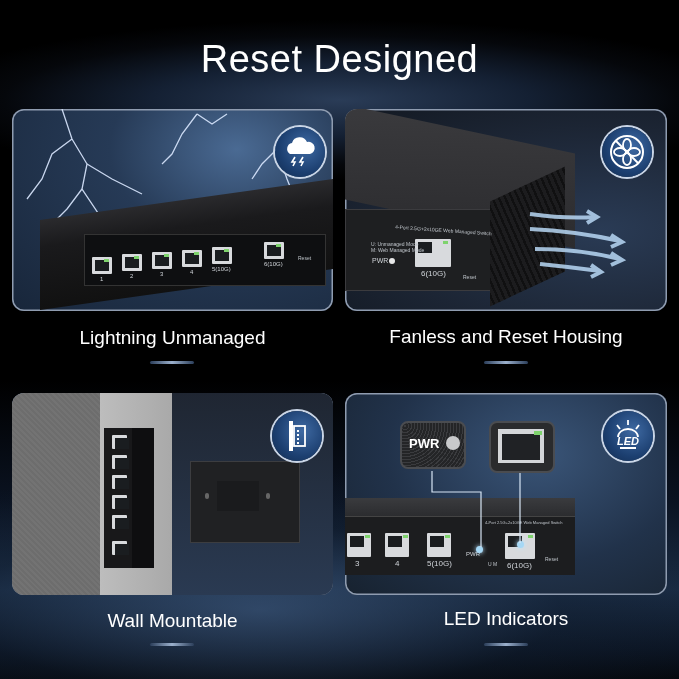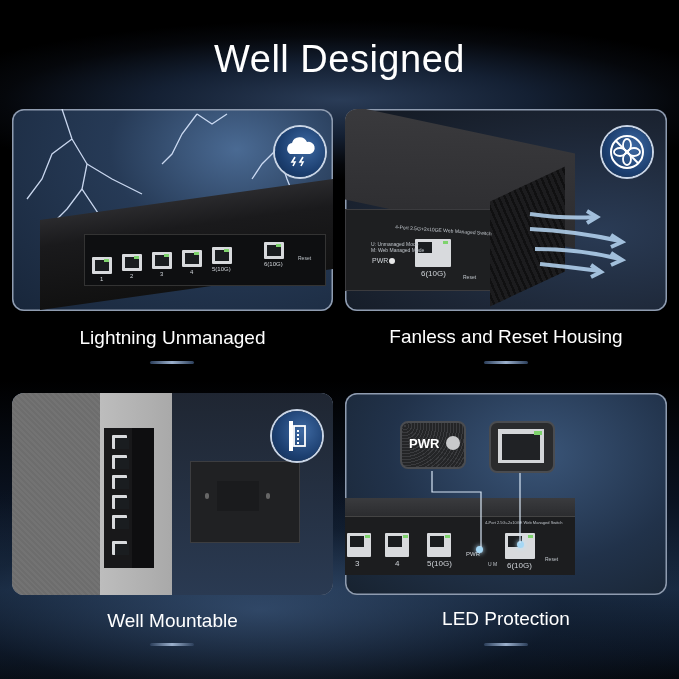--- a/index.html
+++ b/index.html
@@ -31,21 +31,21 @@
   .wallgray{position:absolute;left:0;top:0;width:88px;height:202px;background:repeating-linear-gradient(45deg,#6d6d6d 0 2px,#737373 2px 4px);}
   .wallpost{position:absolute;left:88px;top:0;width:72px;height:202px;background:linear-gradient(90deg,#bdbdbd,#a9a9a9);}
   .callout{position:absolute;background:#2a2b2d;border:2px solid #4a4c50;border-radius:8px;}
 </style>
 </head>
 <body>
 
 <div class="bg-top"></div>
 <div class="bg-bottom"></div>
 
-<div class="title">Well Designed</div>
+<div class="title">Reset Designed</div>
 
 <div class="panel p1">
   <svg class="bolt" width="321" height="202" viewBox="0 0 321 202">
     <g stroke="#dbe8ff" stroke-width="1.3" fill="none" opacity=".9">
       <polyline points="50,0 60,30 75,55 70,80 90,110 95,140 110,165"></polyline>
       <polyline points="60,30 40,45 30,70 15,90"></polyline>
       <polyline points="75,55 100,70 130,85"></polyline>
       <polyline points="70,80 55,100 40,115"></polyline>
       <polyline points="185,5 170,25 160,45 150,55"></polyline>
       <polyline points="185,5 200,15 215,5"></polyline>
@@ -146,21 +146,21 @@
     <svg viewBox="0 0 50 50">
       <rect x="17" y="10" width="4" height="30" fill="#fff"></rect>
       <rect x="22" y="15" width="11" height="20" fill="none" stroke="#fff" stroke-width="1.8"></rect>
       <rect x="25" y="19" width="2" height="2" fill="#fff"></rect>
         <rect x="25" y="23" width="2" height="2" fill="#fff"></rect>
       <rect x="25" y="27" width="2" height="2" fill="#fff"></rect>
         <rect x="25" y="31" width="2" height="2" fill="#fff"></rect>
     </svg>
   </div>
 </div>
-<div class="caption" style="left:12px;top:610px;">Well Mountable</div>
+<div class="caption" style="left:12px;top:610px;">Wall Mountable</div>
 <div class="underline" style="left:150px;top:643px;"></div>
 
 <div class="panel p4">
   <div class="sw" style="left:0;top:105px;width:230px;height:18px;background:linear-gradient(180deg,#3a3b3e,#2b2c2f);"></div>
   <div class="sw" style="left:0;top:123px;width:230px;height:58px;background:#1c1d1f;border-top:1px solid #444;"></div>
   <div class="port" style="left:2px;top:140px;width:24px;height:24px;"></div>
   <div class="port" style="left:40px;top:140px;width:24px;height:24px;"></div>
   <div class="port" style="left:82px;top:140px;width:24px;height:24px;"></div>
   <div class="port" style="left:160px;top:140px;width:30px;height:26px;"></div>
   <div class="led" style="left:20px;top:142px;"></div>
@@ -185,15 +185,27 @@
   </svg>
   <div class="callout" style="left:55px;top:28px;width:62px;height:44px;background:repeating-radial-gradient(circle at 3px 3px,#3a3b3e 0 1px,#242527 1px 3px);">
     <span style="position:absolute;left:7px;top:13px;color:#fff;font-size:13px;font-weight:700;">PWR</span>
     <span style="position:absolute;left:44px;top:13px;width:14px;height:14px;border-radius:50%;background:#c8c9cb;"></span>
   </div>
   <div class="callout" style="left:144px;top:28px;width:62px;height:48px;">
     <div style="position:absolute;left:7px;top:6px;width:46px;height:34px;background:#d4d6d9;"></div>
     <div style="position:absolute;left:11px;top:11px;width:38px;height:26px;background:#202225;"></div>
     <div class="led" style="left:43px;top:8px;width:8px;height:4px;"></div>
   </div>
-</div>
-<div class="caption" style="left:345px;top:608px;width:322px;">LED Protection</div>
+  <div class="badge" style="left:258px;top:18px;">
+    <svg viewBox="0 0 50 50">
+      <g stroke="#fff" stroke-width="1.8" fill="none">
+        <line x1="25" y1="9" x2="25" y2="14"></line>
+          <line x1="14" y1="14" x2="17" y2="18"></line>
+          <line x1="36" y1="14" x2="33" y2="18"></line>
+        <path d="M15 26 a10 8 0 0 1 20 0"></path>
+        <line x1="17" y1="37" x2="33" y2="37"></line>
+      </g>
+      <text x="25" y="34" text-anchor="middle" fill="#fff" font-size="11" font-weight="700" font-style="italic" font-family="Liberation Sans, sans-serif">LED</text>
+    </svg>
+  </div>
+</div>
+<div class="caption" style="left:345px;top:608px;width:322px;">LED Indicators</div>
 <div class="underline" style="left:484px;top:643px;"></div>
 
 </body></html>

